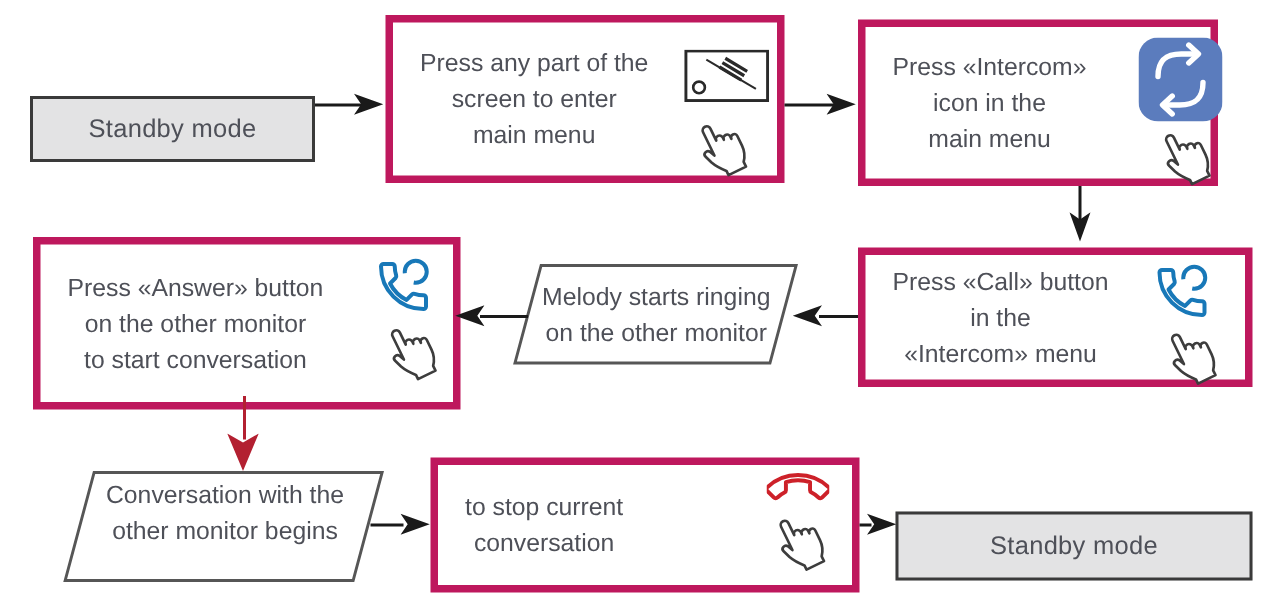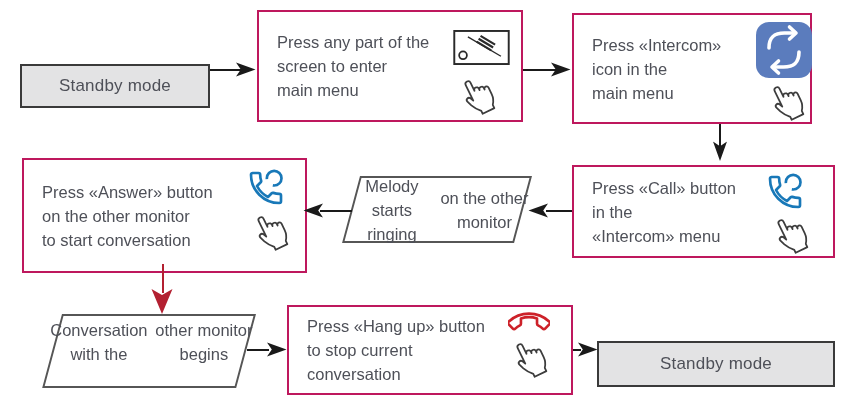--- a/index.html
+++ b/index.html
@@ -1,28 +1,28 @@
 <!DOCTYPE html>
 <html><head>
 <meta charset="utf-8">
 <style>
   html,body{margin:0;padding:0;background:#fff;}
   .canvas{
     position:relative;width:842px;height:404px;background:#fff;overflow:hidden;
     font-family:"Liberation Sans","DejaVu Sans",sans-serif;
   }
   .node{position:absolute;box-sizing:border-box;}
-  .proc{background:#fff;border:2px solid #be185d;}
+  .proc{background:#fff;border:5px solid #be185d;text-align:center;}
   .gray{border:2px solid #3a3a3a;display:flex;align-items:center;justify-content:center;
         font-size:17px;letter-spacing:.2px;margin-top:16px;}
   .txt{position:absolute;left:0;top:0;bottom:0;display:flex;flex-direction:column;
        justify-content:center;padding-left:18px;font-size:16.5px;line-height:24px;}
   .para{position:absolute;box-sizing:border-box;background:#fff;border:2px solid #565656;
         transform:skewX(-15deg);transform-origin:top left;}
-  .paratxt{position:absolute;display:flex;flex-direction:row;justify-content:center;
+  .paratxt{position:absolute;display:flex;flex-direction:column;justify-content:center;
            align-items:center;text-align:center;font-size:16.5px;line-height:24px;}
   .icon{position:absolute;line-height:0;}
   .aline{position:absolute;background:currentColor;}
   .head{fill:currentColor;position:absolute;}
   .flip{transform:scaleX(-1);}
   .down{transform:rotate(90deg);}
   svg{display:block;}
 </style>
 </head>
 <body>
@@ -150,21 +150,20 @@
   </div>
 
   <div class="para" style="left:62px;top:314px;width:194px;height:74px"></div>
   <div class="paratxt" style="left:45px;top:314px;width:210px;height:55px">
     <div>Conversation with the</div>
     <div>other monitor begins</div>
   </div>
 
   <div class="node proc" style="left:287px;top:305px;width:286px;height:90px">
     <div class="txt">
-      <div>Press «Hang up» button</div>
       <div>to stop current</div>
       <div>conversation</div>
     </div>
     <span class="icon" style="left: 219px; top: 4px; color: rgb(205, 33, 41);">
       <svg width="42" height="21">
           <use href="#sym-hangup"></use>
         </svg>
       </span>
     <span class="icon" style="left:220px;top:28px">
       <svg width="42" height="46">

